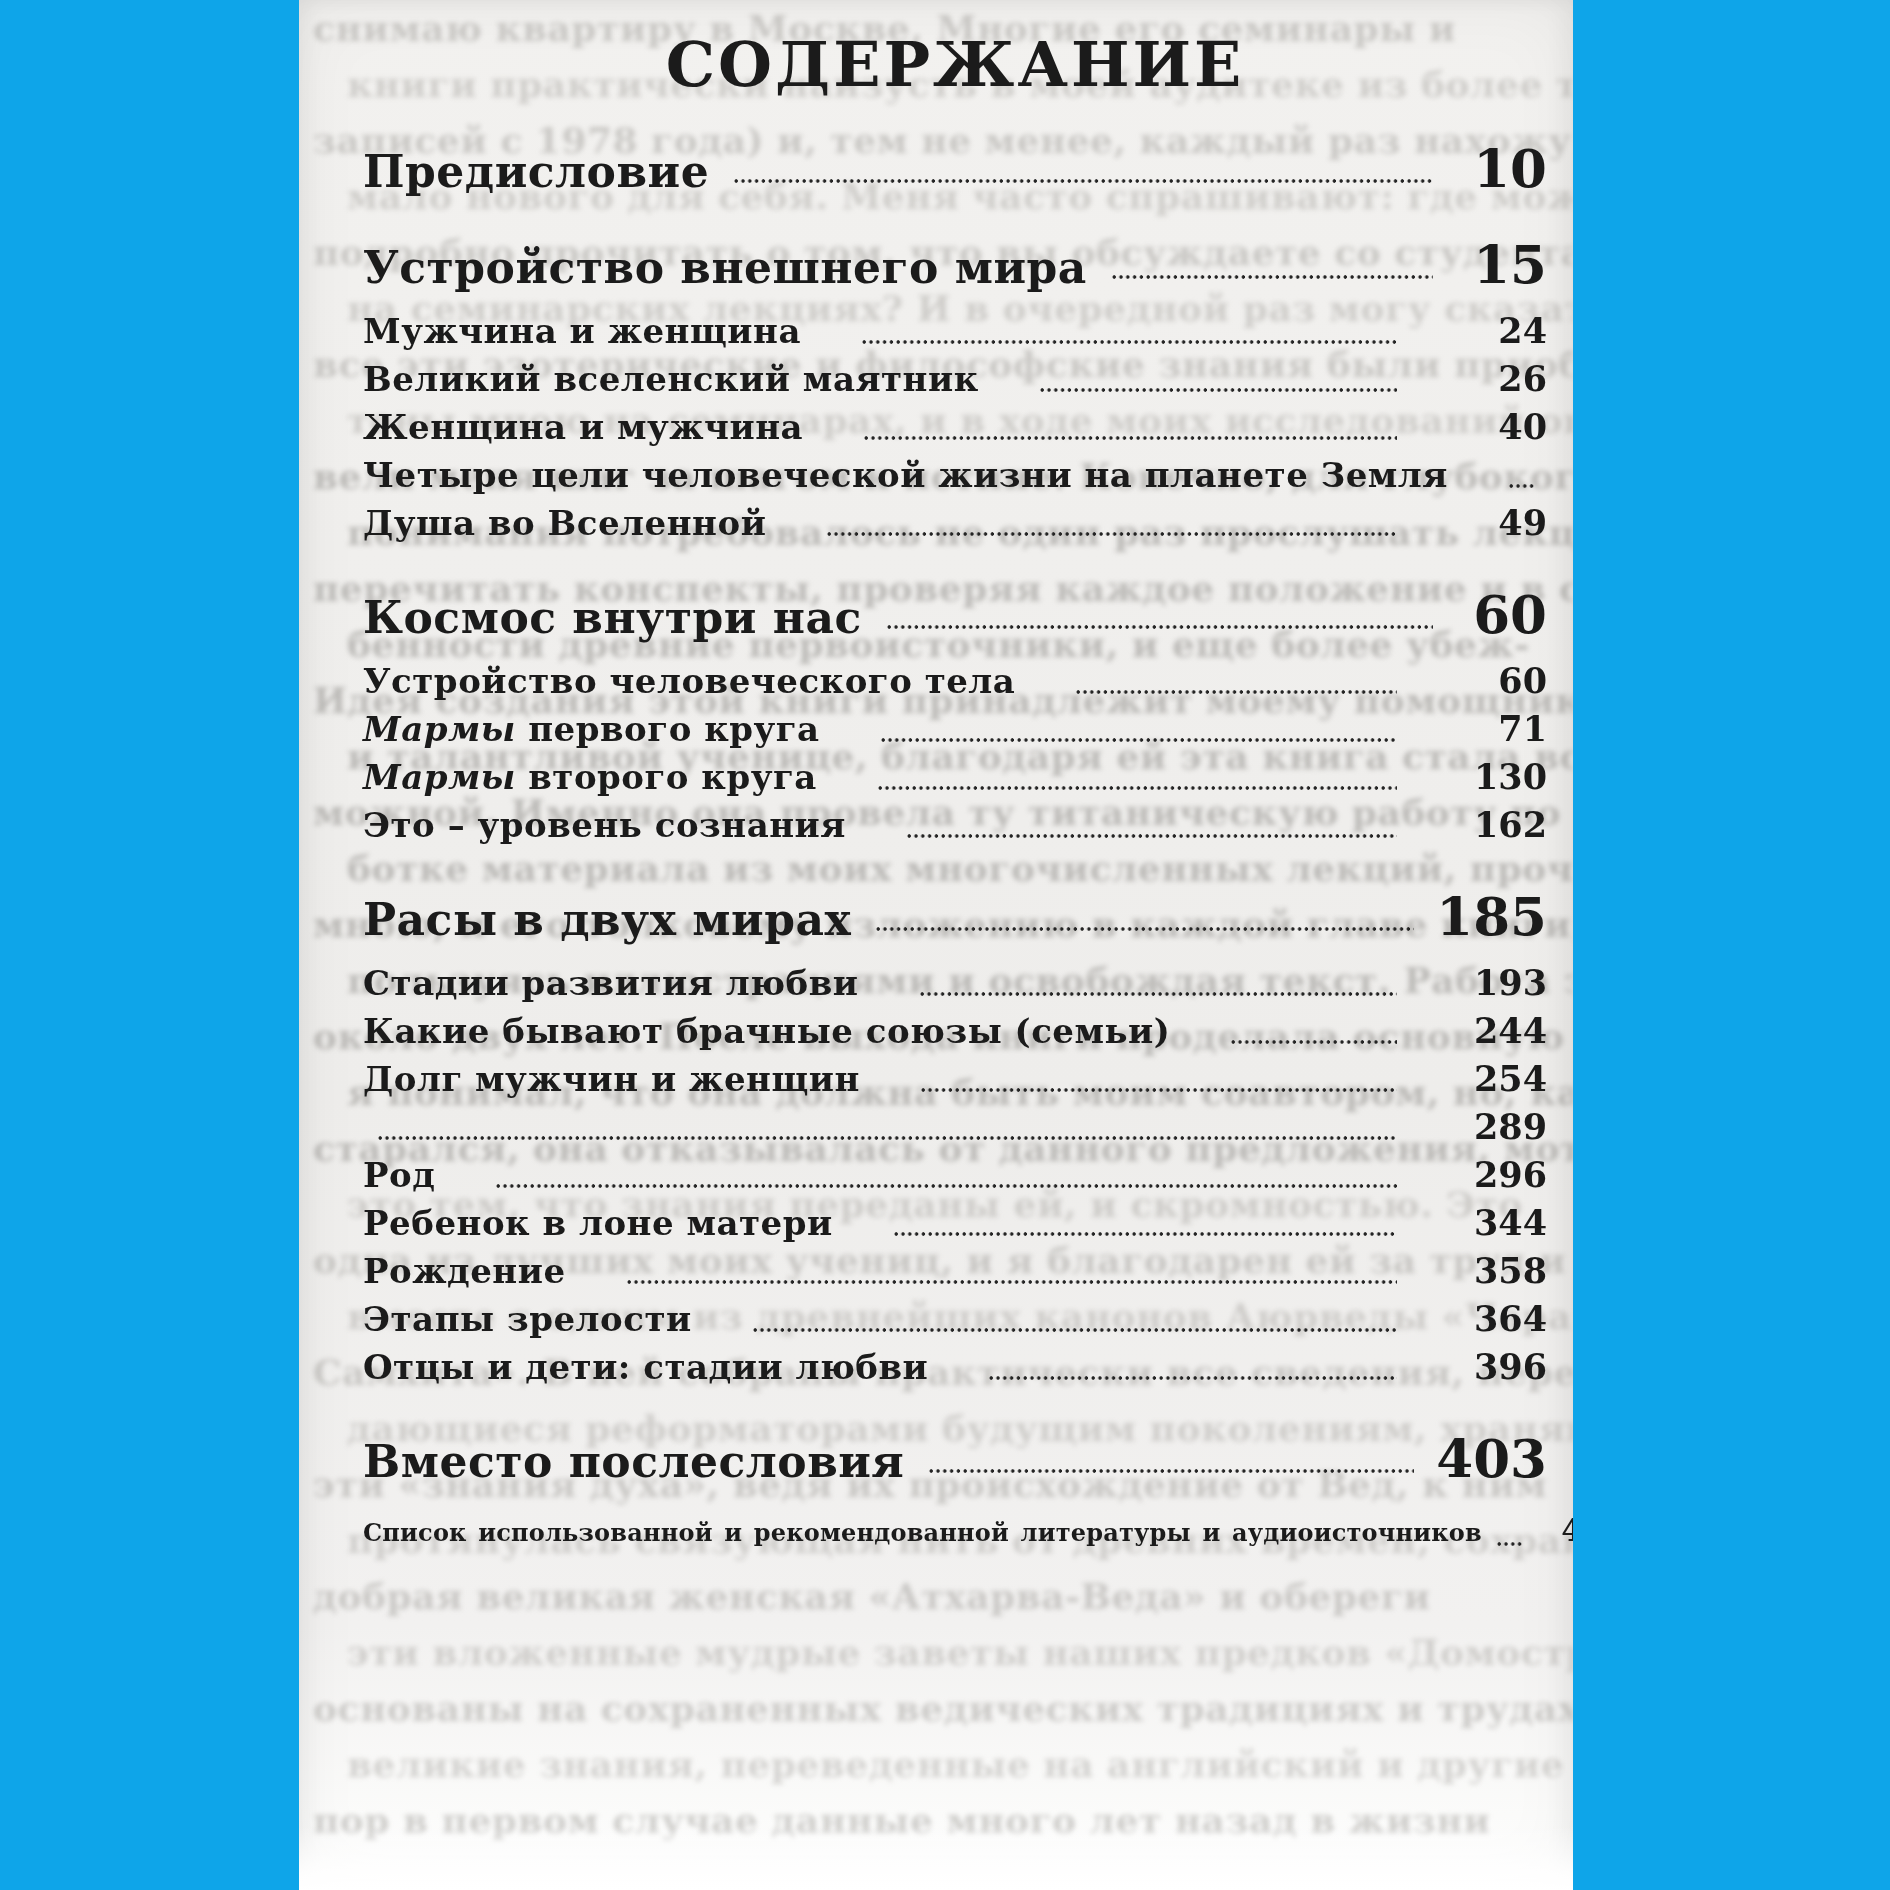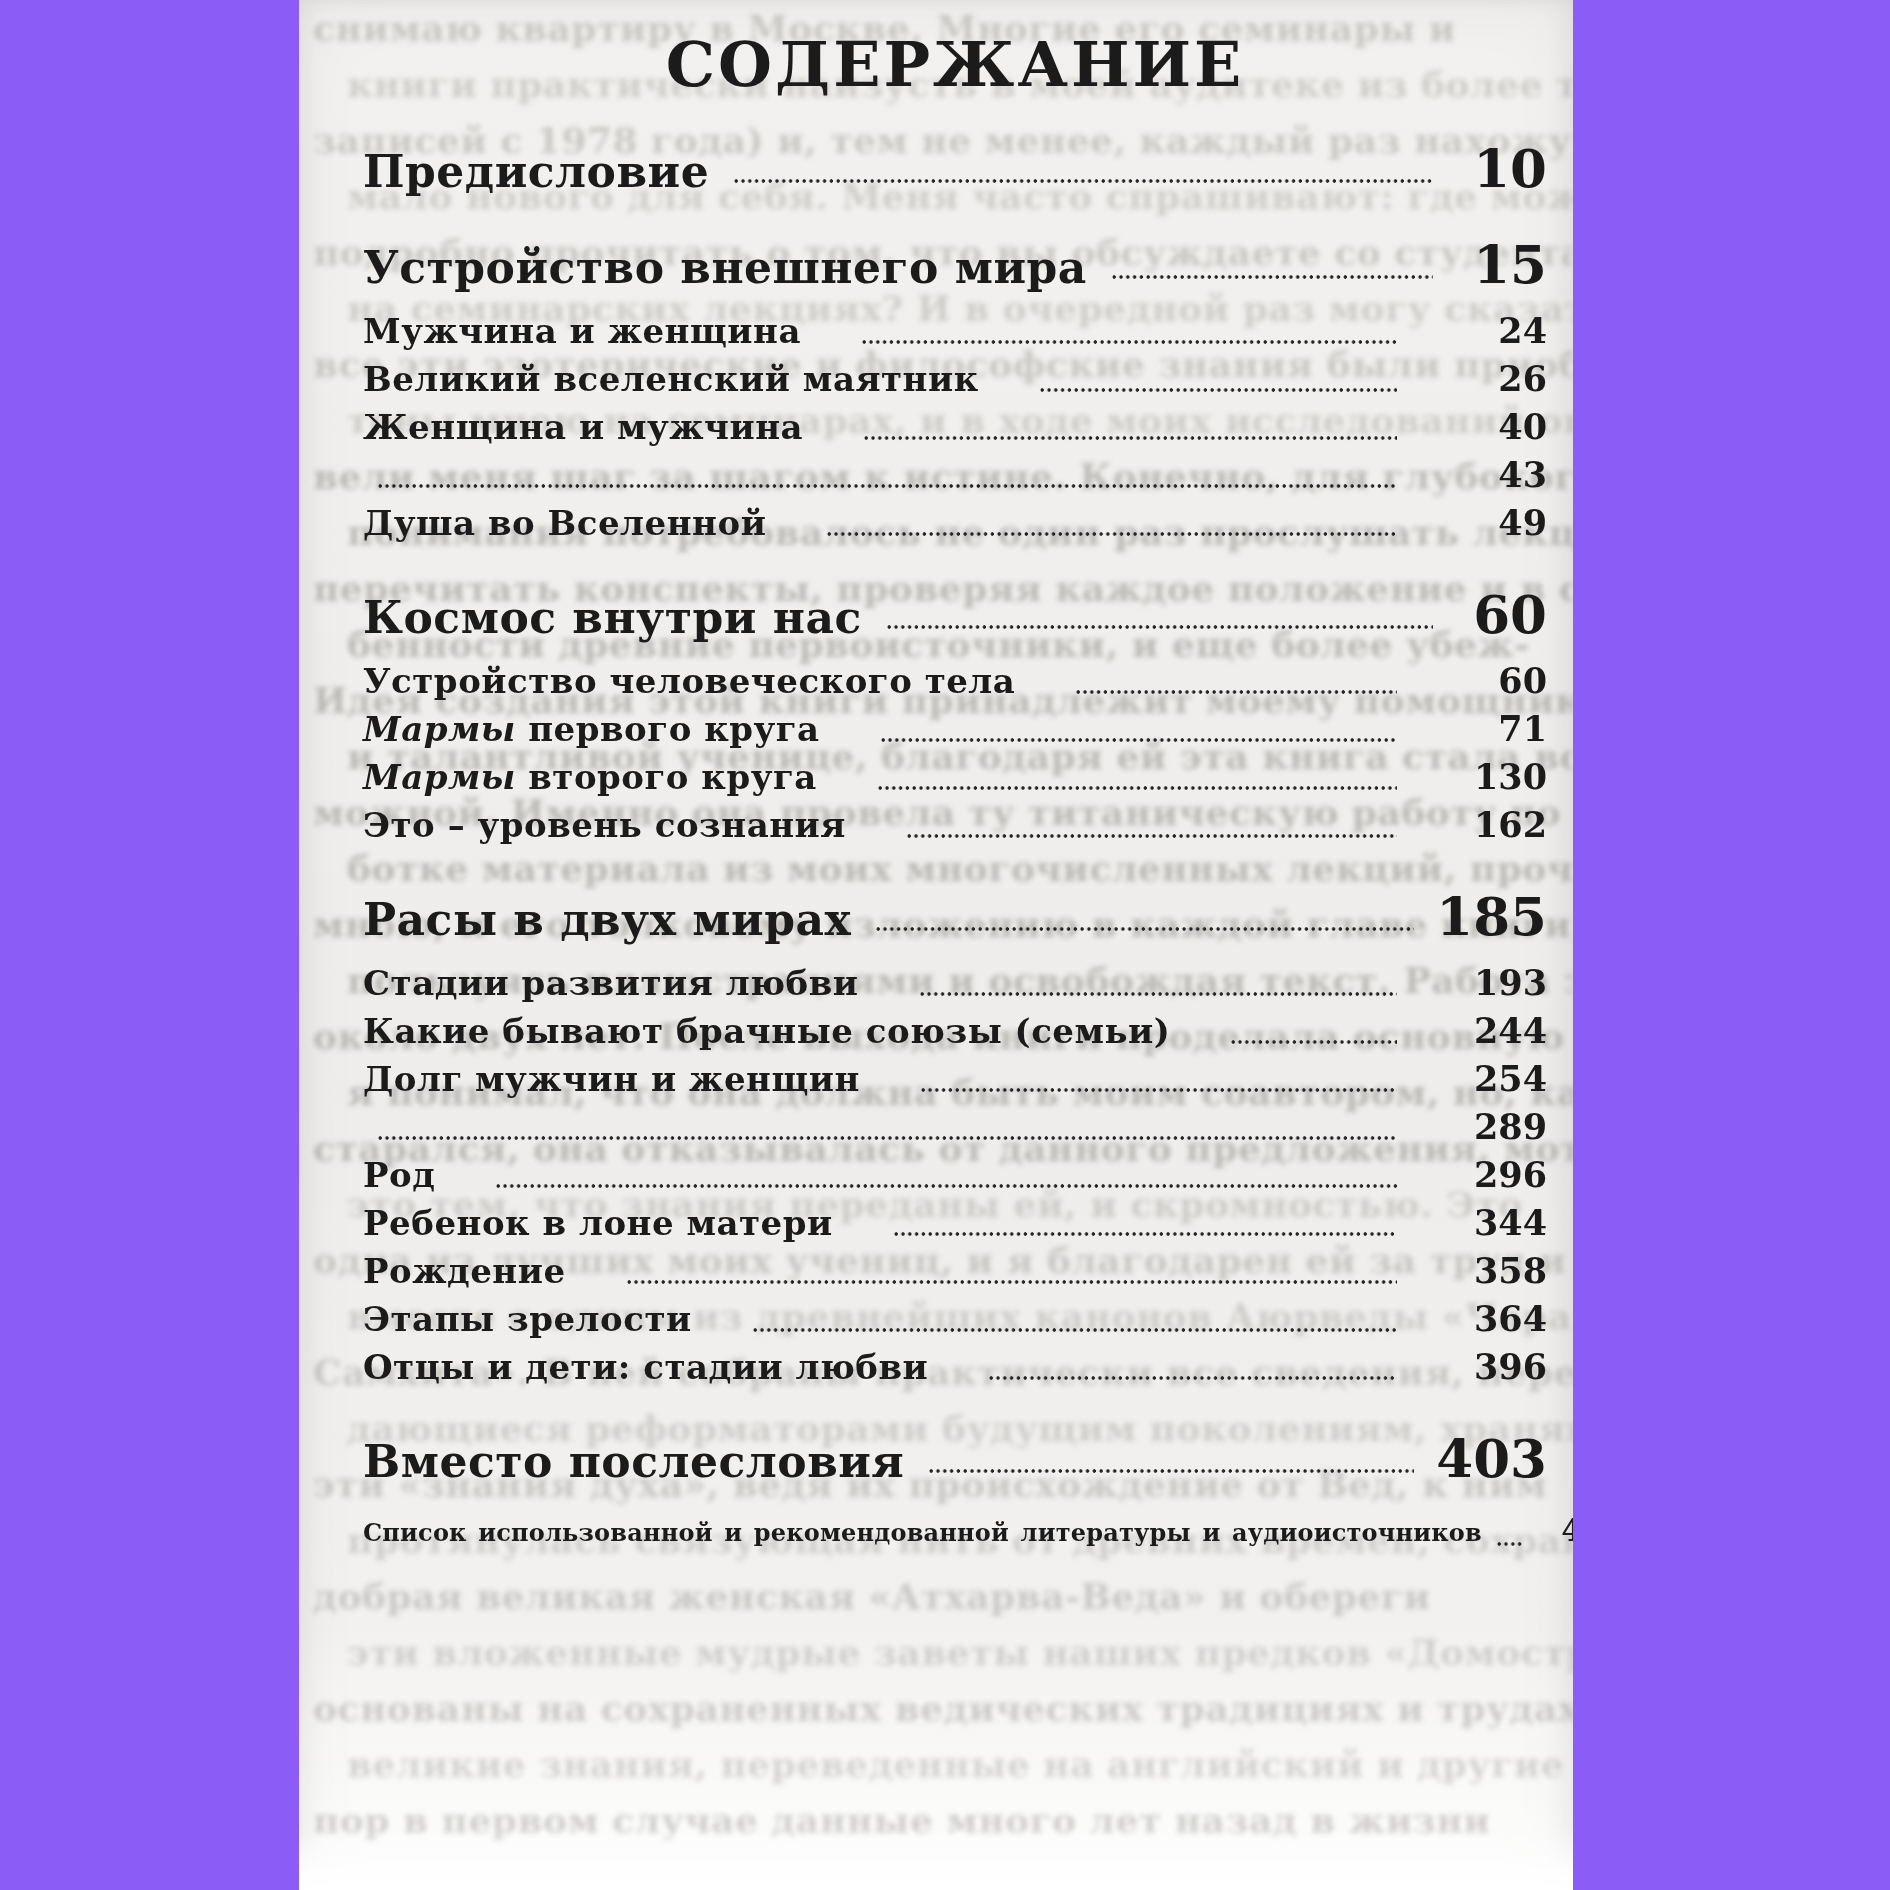--- a/index.html
+++ b/index.html
@@ -1,16 +1,16 @@
 <!DOCTYPE html>
 <html lang="ru"><head>
 <meta charset="utf-8">
 <style>
   html,body{margin:0;padding:0;background:#ffffff;}
-  .canvas{position:relative;width:1890px;height:1890px;background:#8b5cf6;overflow:hidden;
+  .canvas{position:relative;width:1890px;height:1890px;background:#0ea5e9;overflow:hidden;
           font-family:"DejaVu Serif",serif;}
   
   .page{position:absolute;left:299px;top:0;width:1274px;height:1890px;overflow:hidden;
         background:linear-gradient(180deg,#f2f1ef 0%,#eeedeb 58%,#f2f1f0 86%,#fbfbfa 96%,#fefefe 100%);
         box-shadow:inset 0 0 70px rgba(0,0,0,.05), inset -10px 0 22px rgba(0,0,0,.045),
                    inset 10px 0 18px rgba(0,0,0,.035);}
   
   .bleed{position:absolute;inset:0;z-index:1;filter:blur(2.7px);color:#8f8c88;}
   .bleed-line{height:56px;line-height:56px;font-size:36px;font-weight:700;white-space:nowrap;
               overflow:hidden;opacity:.40;letter-spacing:.5px;padding-left:14px;}
@@ -101,20 +101,21 @@
             <span class="lbl">Великий вселенский маятник</span>
             <span class="dots"></span>
             <span class="pg">26</span>
           </div>
           <div class="row item">
             <span class="lbl">Женщина и мужчина</span>
             <span class="dots"></span>
             <span class="pg">40</span>
           </div>
           <div class="row item">
+            <span class="lbl">Четыре цели человеческой жизни на планете Земля</span>
             <span class="dots"></span>
             <span class="pg">43</span>
           </div>
           <div class="row item">
             <span class="lbl">Душа во Вселенной</span>
             <span class="dots"></span>
             <span class="pg">49</span>
           </div>
           <div class="row head">
             <span class="lbl">Космос внутри нас</span>

